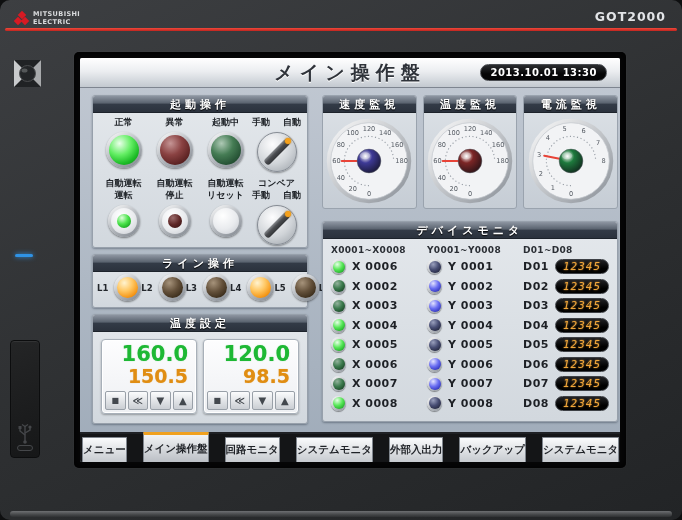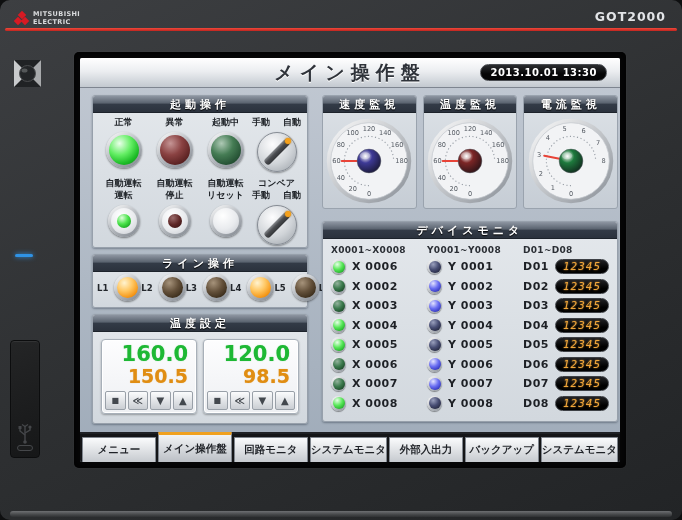--- a/index.html
+++ b/index.html
@@ -99,21 +99,21 @@
   .mlamp i{display:block;width:100%;height:100%;border-radius:50%;}
   .g-on{background:radial-gradient(circle at 35% 28%,#e6ffe6,#57e757 45%,#1da626 85%);}
   .g-off{background:radial-gradient(circle at 35% 28%,#93b29b,#3b7a4d 45%,#1b4527 85%);}
   .b-on{background:radial-gradient(circle at 35% 28%,#e3e3ff,#6a6ef2 45%,#2b2eb5 85%);}
   .b-off{background:radial-gradient(circle at 35% 28%,#9aa0bd,#484e74 45%,#22253c 85%);}
   .pill{min-width:54px;height:15px;display:flex;align-items:center;justify-content:center;border-radius:8px;
     background:linear-gradient(180deg,#212225,#000 65%);border:1px solid #3d4045;color:#f0a63a;
     font-family:"DejaVu Sans Mono","Liberation Mono",monospace;font-size:11px;font-weight:normal;font-style:italic;
     letter-spacing:1px;text-shadow:0 0 2px rgba(240,166,58,.75);}
   
-  .tabbar{height:30px;flex:none;display:flex;align-items:flex-end;gap:2px;padding:0 2px;background:#141517;border-top:2px solid #1f2125;}
+  .tabbar{height:30px;flex:none;display:flex;align-items:flex-end;gap:16px;padding:0 2px;background:#141517;border-top:2px solid #1f2125;}
   .tab{flex:1;height:25px;display:flex;align-items:center;justify-content:center;font-size:10.5px;font-weight:bold;color:#1f2227;
     background:linear-gradient(180deg,#fafbfc,#c6cacf);border:1px solid #80868e;border-bottom:none;border-radius:1px 1px 0 0;white-space:nowrap;cursor:pointer;}
   .tab.active{height:30px;border-top:3px solid #f0a11f;background:linear-gradient(180deg,#f2f4f6,#bbbfc5);}
   .spacer{margin-top:6px;}
 </style>
 </head>
 <body>
 
 <div class="device">
   <div class="brand">

